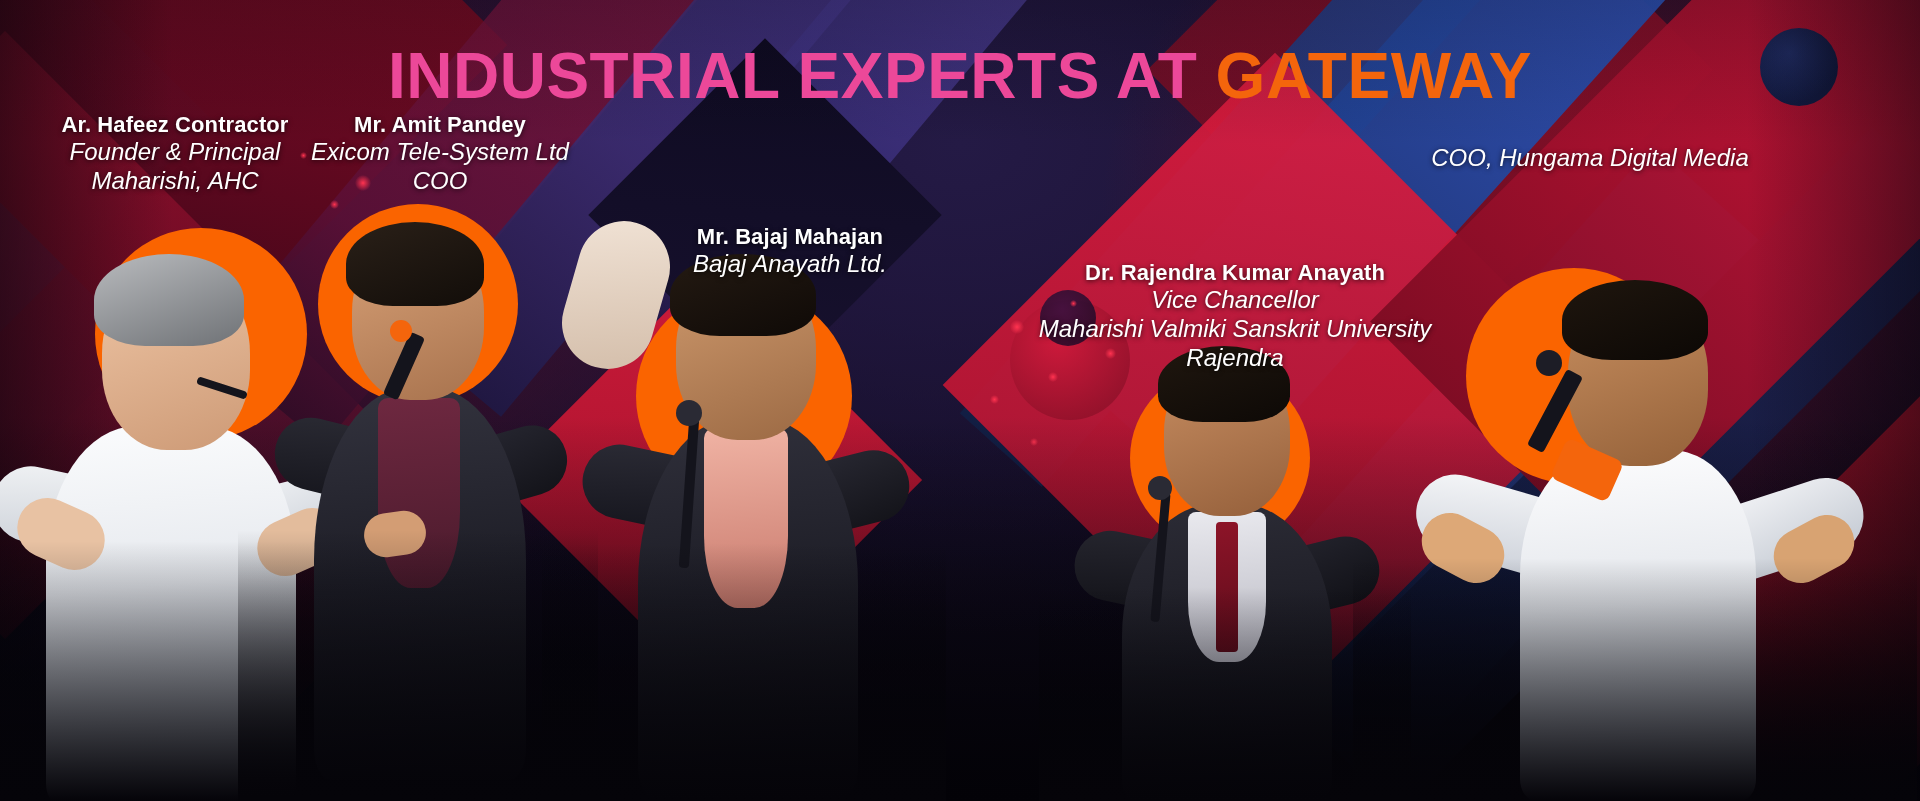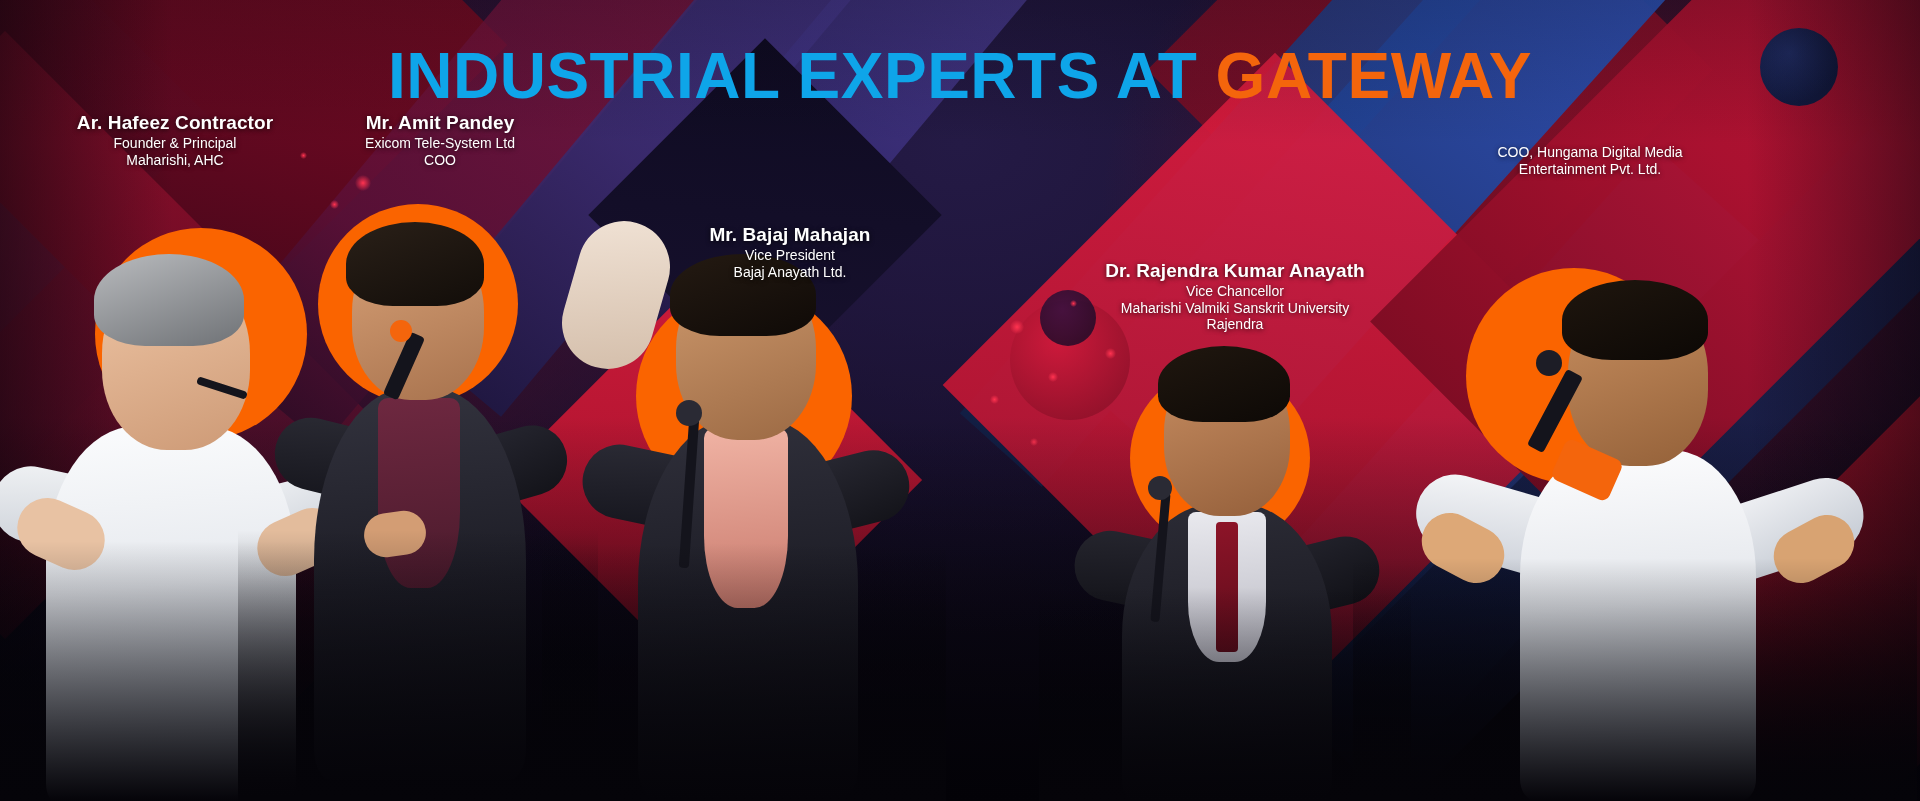--- a/index.html
+++ b/index.html
@@ -227,40 +227,41 @@
     left: 0; right: 0;
     top: 44px;
     text-align: center;
     font-size: 64px;
     font-weight: 700;
     letter-spacing: .5px;
     line-height: 1;
     white-space: nowrap;
     z-index: 40;
   }
-  .title .t-white { color: #0ea5e9; }
+  .title .t-white { color: #ec4899; }
   .title .t-accent { color: #f4650c; }
   .speaker-caption {
     position: absolute;
     text-align: center;
     color: #ffffff;
     z-index: 35;
     text-shadow: 0 1px 5px rgba(0,0,0,.75);
     line-height: 1.2;
   }
   .sp-name {
-    font-size: 19px;
+    font-size: 22px;
     font-weight: 700;
     letter-spacing: .1px;
     white-space: nowrap;
   }
   .sp-line {
-    font-size: 14px;
+    font-size: 24px;
     font-weight: 400;
     white-space: nowrap;
+    font-style: italic;
   }
 
   
   .halo {
     position: absolute;
     border-radius: 50%;
     background: #fa6400;
     z-index: 20;
   }
 
@@ -408,21 +409,20 @@
     <div class="ph-body" style="left:62px;top:178px;width:220px;height:380px;background:linear-gradient(175deg,#30303b 0%,#1c1c25 50%,#0b0b11 100%);"></div>
     <div class="ph-shirt" style="left:128px;top:188px;width:84px;height:180px;background:linear-gradient(175deg,#f0b3a4 0%,#c8796c 100%);border-radius:10px 10px 40% 40%;"></div>
     <div class="ph-head" style="left:100px;top:28px;width:140px;height:172px;background:linear-gradient(160deg,#cf9a6e 0%,#9c6a44 100%);"></div>
     <div class="ph-hair" style="left:94px;top:14px;width:146px;height:82px;background:linear-gradient(160deg,#241a12 0%,#0f0a07 100%);"></div>
     <div class="ph-mic" style="left:108px;top:178px;width:10px;height:150px;transform:rotate(4deg);"></div>
     <div class="ph-mic-tip" style="left:100px;top:160px;width:26px;height:26px;"></div>
     <div class="ph-fade"></div>
   </div>
   <div class="speaker-caption" style="left:630px;top:224px;width:320px;">
     <div class="sp-name">Mr. Bajaj Mahajan</div>
-    <div class="sp-line">Vice President</div>
     <div class="sp-line">Bajaj Anayath Ltd.</div>
   </div>
 
   <div class="halo" style="left:1130px;top:368px;width:180px;height:180px;"></div>
   <div class="photo" style="left:1070px;top:336px;width:310px;height:465px;">
     <div class="ph-arm" style="left:4px;top:200px;width:120px;height:70px;background:linear-gradient(170deg,#26262f 0%,#121218 100%);transform:rotate(12deg);"></div>
     <div class="ph-arm" style="left:196px;top:206px;width:114px;height:68px;background:linear-gradient(170deg,#23232c 0%,#101016 100%);transform:rotate(-14deg);"></div>
     <div class="ph-body" style="left:52px;top:168px;width:210px;height:300px;background:linear-gradient(175deg,#2c2c36 0%,#1a1a22 52%,#0a0a10 100%);"></div>
     <div class="ph-shirt" style="left:118px;top:176px;width:78px;height:150px;background:linear-gradient(175deg,#e9e9ee 0%,#b8b8c2 100%);border-radius:8px 8px 40% 40%;"></div>
     <div class="ph-shirt" style="left:146px;top:186px;width:22px;height:130px;background:linear-gradient(175deg,#8d1428 0%,#5c0c1a 100%);border-radius:4px;"></div>
@@ -448,18 +448,17 @@
     <div class="ph-arm" style="left:372px;top:250px;width:84px;height:54px;background:#d8a372;transform:rotate(-28deg);"></div>
     <div class="ph-head" style="left:168px;top:20px;width:140px;height:174px;background:linear-gradient(160deg,#c99061 0%,#946139 100%);"></div>
     <div class="ph-hair" style="left:162px;top:8px;width:146px;height:80px;background:linear-gradient(160deg,#1f160e 0%,#0c0805 100%);"></div>
     <div class="ph-mic" style="left:146px;top:96px;width:18px;height:86px;transform:rotate(28deg);"></div>
     <div class="ph-mic-tip" style="left:136px;top:78px;width:26px;height:26px;background:#1d1d26;"></div>
     <div class="ph-arm" style="left:156px;top:176px;width:62px;height:44px;background:#f4650c;border-radius:8px;transform:rotate(24deg);"></div>
     <div class="ph-fade"></div>
   </div>
   <div class="speaker-caption" style="left:1400px;top:144px;width:380px;">
     <div class="sp-line">COO, Hungama Digital Media</div>
-    <div class="sp-line">Entertainment Pvt. Ltd.</div>
   </div>
 
   <div class="bg-vignette"></div>
   <div class="bg-edge"></div>
 </div>
 
 </body></html>

